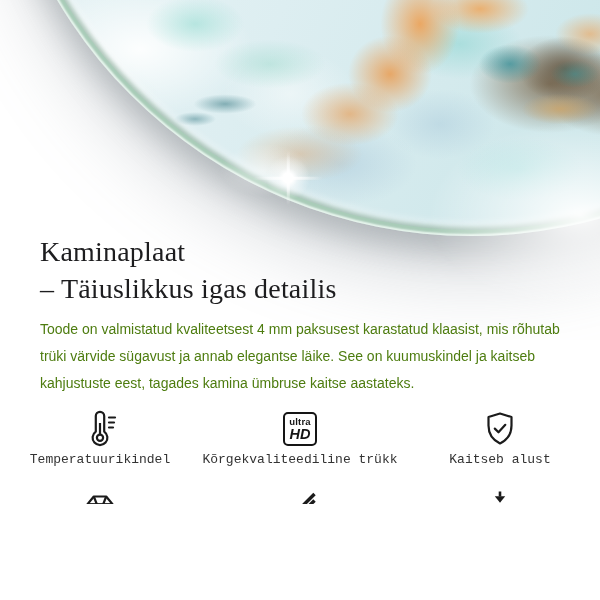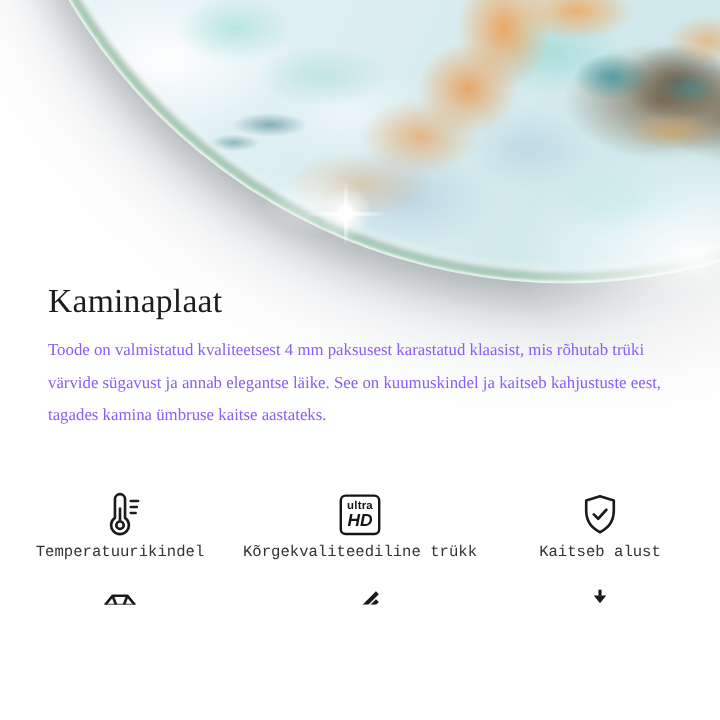--- a/index.html
+++ b/index.html
@@ -51,21 +51,21 @@
   .sparkle .ray-v{position:absolute;top:8px;bottom:8px;left:50%;width:2.5px;transform:translateX(-50%);
     background:linear-gradient(180deg,transparent,rgba(255,255,255,0.95) 45%,rgba(255,255,255,0.95) 55%,transparent);}
   .sparkle .core{position:absolute;inset:0;
     background:radial-gradient(circle at center,#fff 0 5px,rgba(255,255,255,0.5) 10px,transparent 22px);}
 
   
   .content{position:absolute;left:40px;top:233px;width:532px;}
   h1.title{margin:0;font-family:"Liberation Serif","DejaVu Serif",serif;font-weight:400;
     font-size:28px;line-height:37px;color:#1d1d1f;letter-spacing:0.2px;}
   h1.title .t-line{display:block;}
-  p.desc{margin:9px 0 16px;font-size:14px;line-height:27px;color:#8b5cf6;font-family:Liberation Serif, serif;}
+  p.desc{margin:9px 0 16px;font-size:14px;line-height:27px;color:#4d7c0f;}
 
   
   .features{position:absolute;left:0;top:408px;width:600px;display:grid;
     grid-template-columns:repeat(3,1fr);row-gap:14px;}
   .feature{display:flex;flex-direction:column;align-items:center;gap:2px;height:66px;}
   .ficon{height:42px;display:flex;align-items:center;justify-content:center;}
   .flabel{font-size:13px;color:#333;font-family:Liberation Mono, monospace;}
   .ficon svg{display:block;}
   .hdbox{width:34px;height:34px;box-sizing:border-box;border:2.6px solid #151515;border-radius:5px;
     display:flex;flex-direction:column;align-items:center;justify-content:center;color:#151515;}
@@ -84,20 +84,21 @@
     <div class="sparkle">
       <div class="ray-h"></div>
       <div class="ray-v"></div>
       <div class="core"></div>
     </div>
   </div>
 
   <div class="content">
     <h1 class="title">
       <span class="t-line">Kaminaplaat</span>
+      <span class="t-line">– Täiuslikkus igas detailis</span>
     </h1>
     <p class="desc">Toode on valmistatud kvaliteetsest 4 mm paksusest karastatud klaasist, mis rõhutab trüki värvide sügavust ja annab elegantse läike. See on kuumuskindel ja kaitseb kahjustuste eest, tagades kamina ümbruse kaitse aastateks.</p>
   </div>
 
   <div class="features">
 
     <div class="feature">
       <div class="ficon">
         <svg width="40" height="40" viewBox="0 0 40 40" fill="none" stroke="#1b1b1b" stroke-width="2.2">
           <path d="M15.8 22.6 V7 A4.2 4.2 0 0 1 24.2 7 V22.6 A7.4 7.4 0 1 1 15.8 22.6 Z" stroke-linejoin="round"></path>

